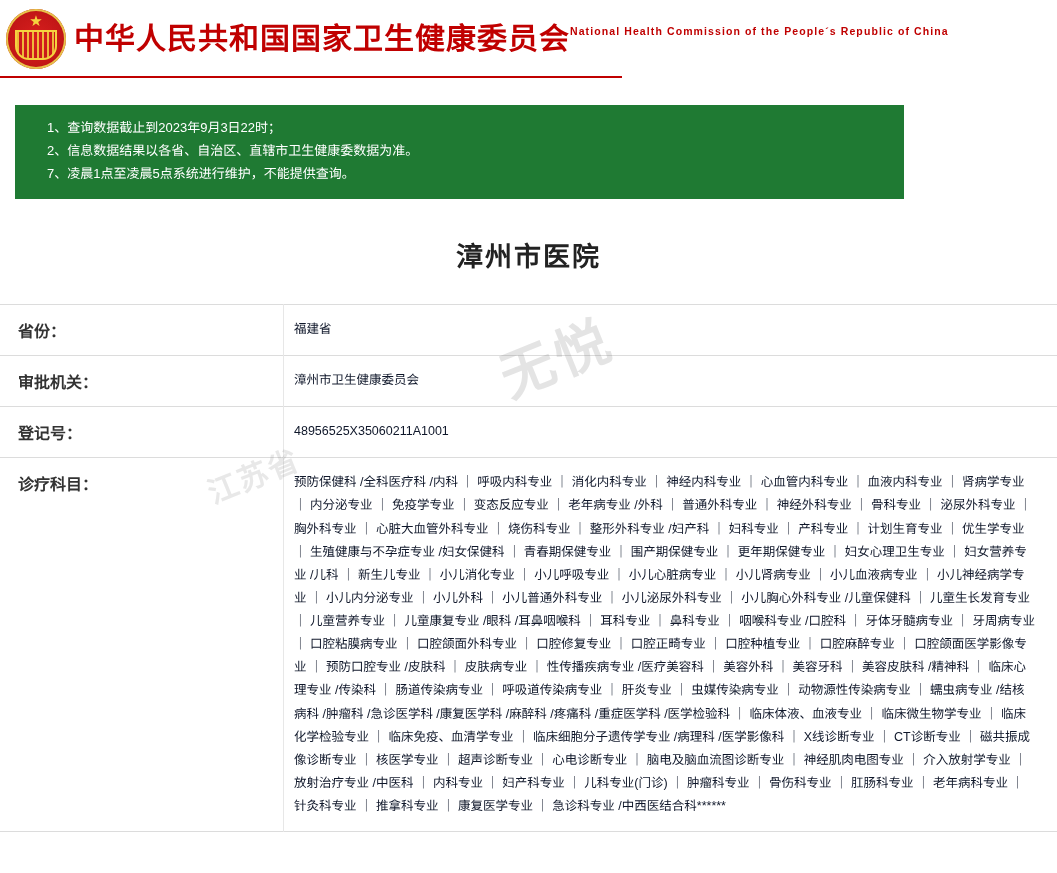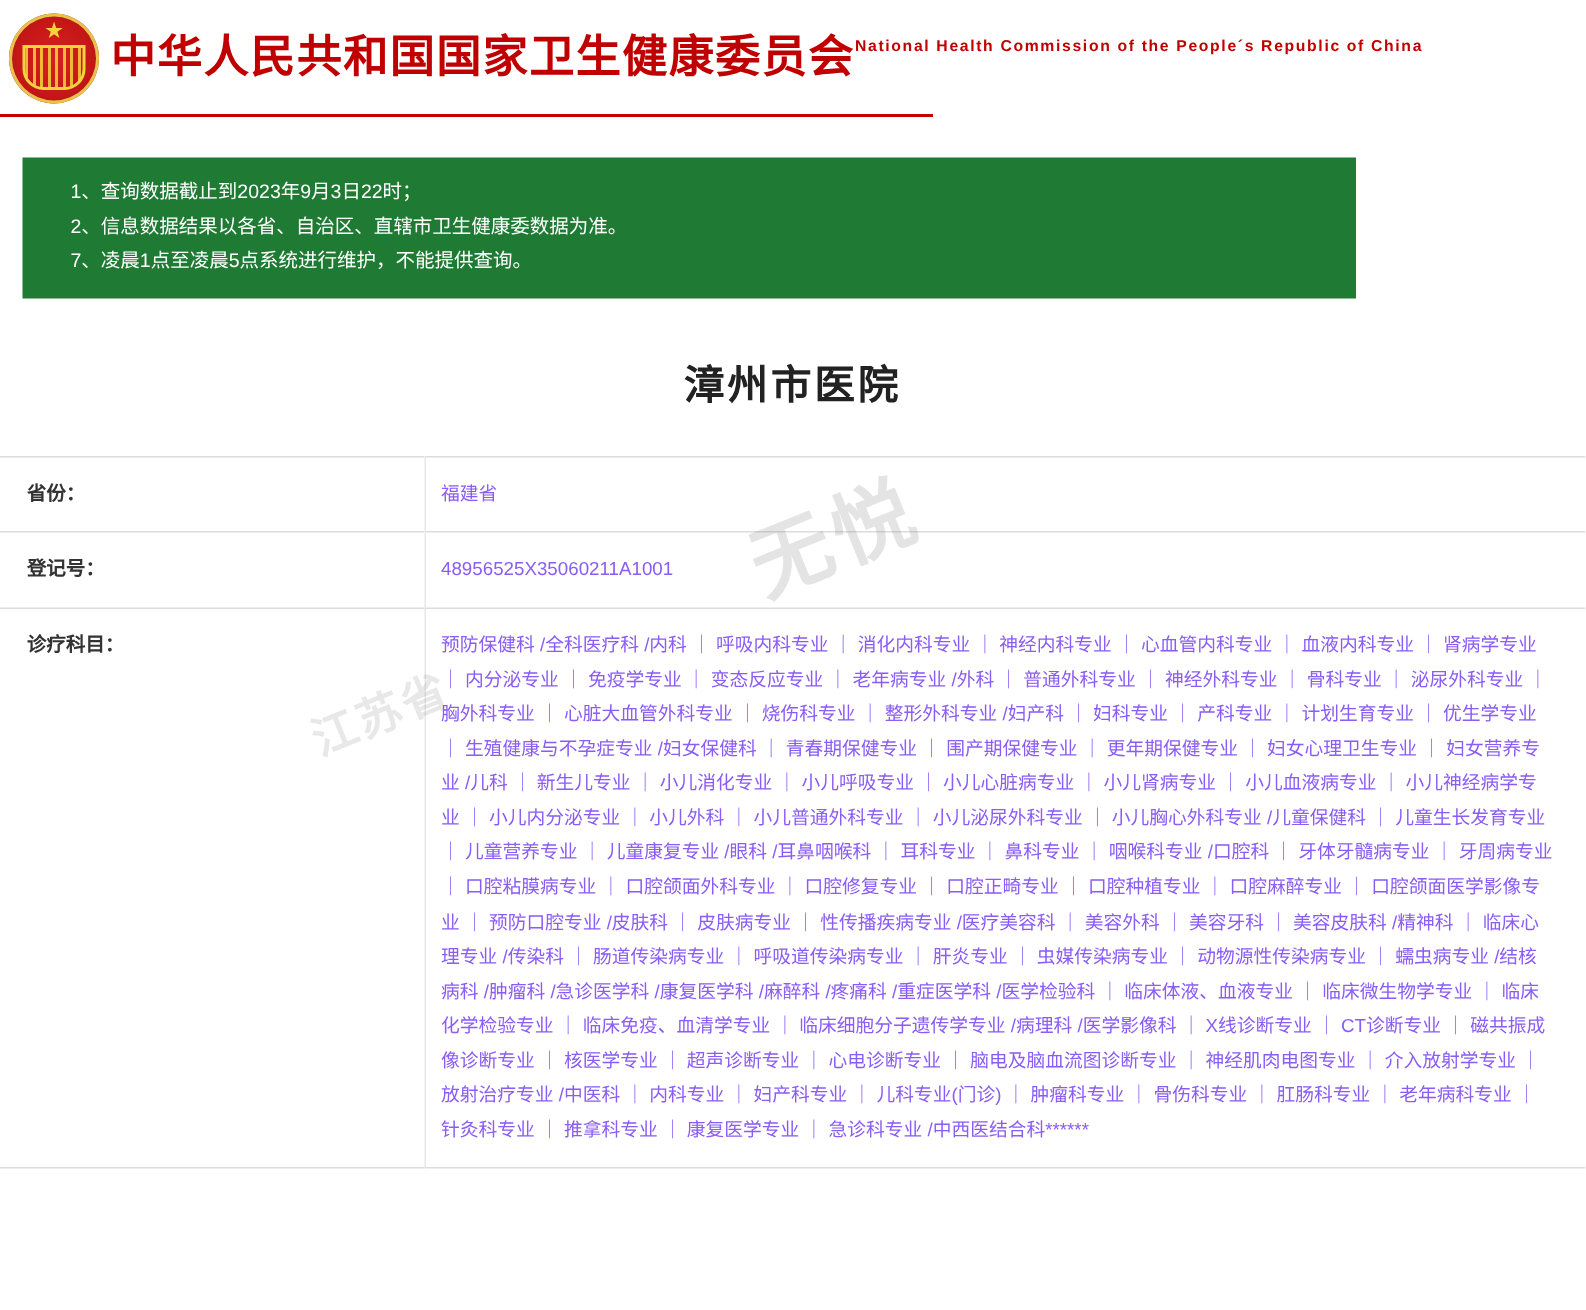--- a/index.html
+++ b/index.html
@@ -140,26 +140,26 @@
   }
   table.info th {
     width: 265px;
     text-align: left;
     font-weight: bold;
     color: #333;
     padding: 13px 0 13px 18px;
     vertical-align: top;
     background: #fff;
     border-right: 1px solid #e7e7e7;
-    font-size: 13px;
+    font-size: 16px;
   }
   table.info td {
     padding: 13px 20px 13px 10px;
     vertical-align: top;
-    color: #8b5cf6;
+    color: #0f172a;
     line-height: 1.85;
     word-break: break-all;
   }
   .scope {
     line-height: 1.95;
   }
 
   
   .wm {
     position: absolute;
@@ -208,20 +208,24 @@
 
 <div class="hospital-title">漳州市医院</div>
 
 <table class="info">
   <tbody>
     <tr>
       <th>省份：</th>
       <td>福建省</td>
     </tr>
     <tr>
+      <th>审批机关：</th>
+      <td>漳州市卫生健康委员会</td>
+    </tr>
+    <tr>
       <th>登记号：</th>
       <td>48956525X35060211A1001</td>
     </tr>
     <tr>
       <th>诊疗科目：</th>
       <td class="scope">预防保健科 /全科医疗科 /内科 ｜ 呼吸内科专业 ｜ 消化内科专业 ｜ 神经内科专业 ｜ 心血管内科专业 ｜ 血液内科专业 ｜ 肾病学专业 ｜ 内分泌专业 ｜ 免疫学专业 ｜ 变态反应专业 ｜ 老年病专业 /外科 ｜ 普通外科专业 ｜ 神经外科专业 ｜ 骨科专业 ｜ 泌尿外科专业 ｜ 胸外科专业 ｜ 心脏大血管外科专业 ｜ 烧伤科专业 ｜ 整形外科专业 /妇产科 ｜ 妇科专业 ｜ 产科专业 ｜ 计划生育专业 ｜ 优生学专业 ｜ 生殖健康与不孕症专业 /妇女保健科 ｜ 青春期保健专业 ｜ 围产期保健专业 ｜ 更年期保健专业 ｜ 妇女心理卫生专业 ｜ 妇女营养专业 /儿科 ｜ 新生儿专业 ｜ 小儿消化专业 ｜ 小儿呼吸专业 ｜ 小儿心脏病专业 ｜ 小儿肾病专业 ｜ 小儿血液病专业 ｜ 小儿神经病学专业 ｜ 小儿内分泌专业 ｜ 小儿外科 ｜ 小儿普通外科专业 ｜ 小儿泌尿外科专业 ｜ 小儿胸心外科专业 /儿童保健科 ｜ 儿童生长发育专业 ｜ 儿童营养专业 ｜ 儿童康复专业 /眼科 /耳鼻咽喉科 ｜ 耳科专业 ｜ 鼻科专业 ｜ 咽喉科专业 /口腔科 ｜ 牙体牙髓病专业 ｜ 牙周病专业 ｜ 口腔粘膜病专业 ｜ 口腔颌面外科专业 ｜ 口腔修复专业 ｜ 口腔正畸专业 ｜ 口腔种植专业 ｜ 口腔麻醉专业 ｜ 口腔颌面医学影像专业 ｜ 预防口腔专业 /皮肤科 ｜ 皮肤病专业 ｜ 性传播疾病专业 /医疗美容科 ｜ 美容外科 ｜ 美容牙科 ｜ 美容皮肤科 /精神科 ｜ 临床心理专业 /传染科 ｜ 肠道传染病专业 ｜ 呼吸道传染病专业 ｜ 肝炎专业 ｜ 虫媒传染病专业 ｜ 动物源性传染病专业 ｜ 蠕虫病专业 /结核病科 /肿瘤科 /急诊医学科 /康复医学科 /麻醉科 /疼痛科 /重症医学科 /医学检验科 ｜ 临床体液、血液专业 ｜ 临床微生物学专业 ｜ 临床化学检验专业 ｜ 临床免疫、血清学专业 ｜ 临床细胞分子遗传学专业 /病理科 /医学影像科 ｜ X线诊断专业 ｜ CT诊断专业 ｜ 磁共振成像诊断专业 ｜ 核医学专业 ｜ 超声诊断专业 ｜ 心电诊断专业 ｜ 脑电及脑血流图诊断专业 ｜ 神经肌肉电图专业 ｜ 介入放射学专业 ｜ 放射治疗专业 /中医科 ｜ 内科专业 ｜ 妇产科专业 ｜ 儿科专业(门诊) ｜ 肿瘤科专业 ｜ 骨伤科专业 ｜ 肛肠科专业 ｜ 老年病科专业 ｜ 针灸科专业 ｜ 推拿科专业 ｜ 康复医学专业 ｜ 急诊科专业 /中西医结合科******</td>
     </tr>
 
   </tbody>
 </table>

